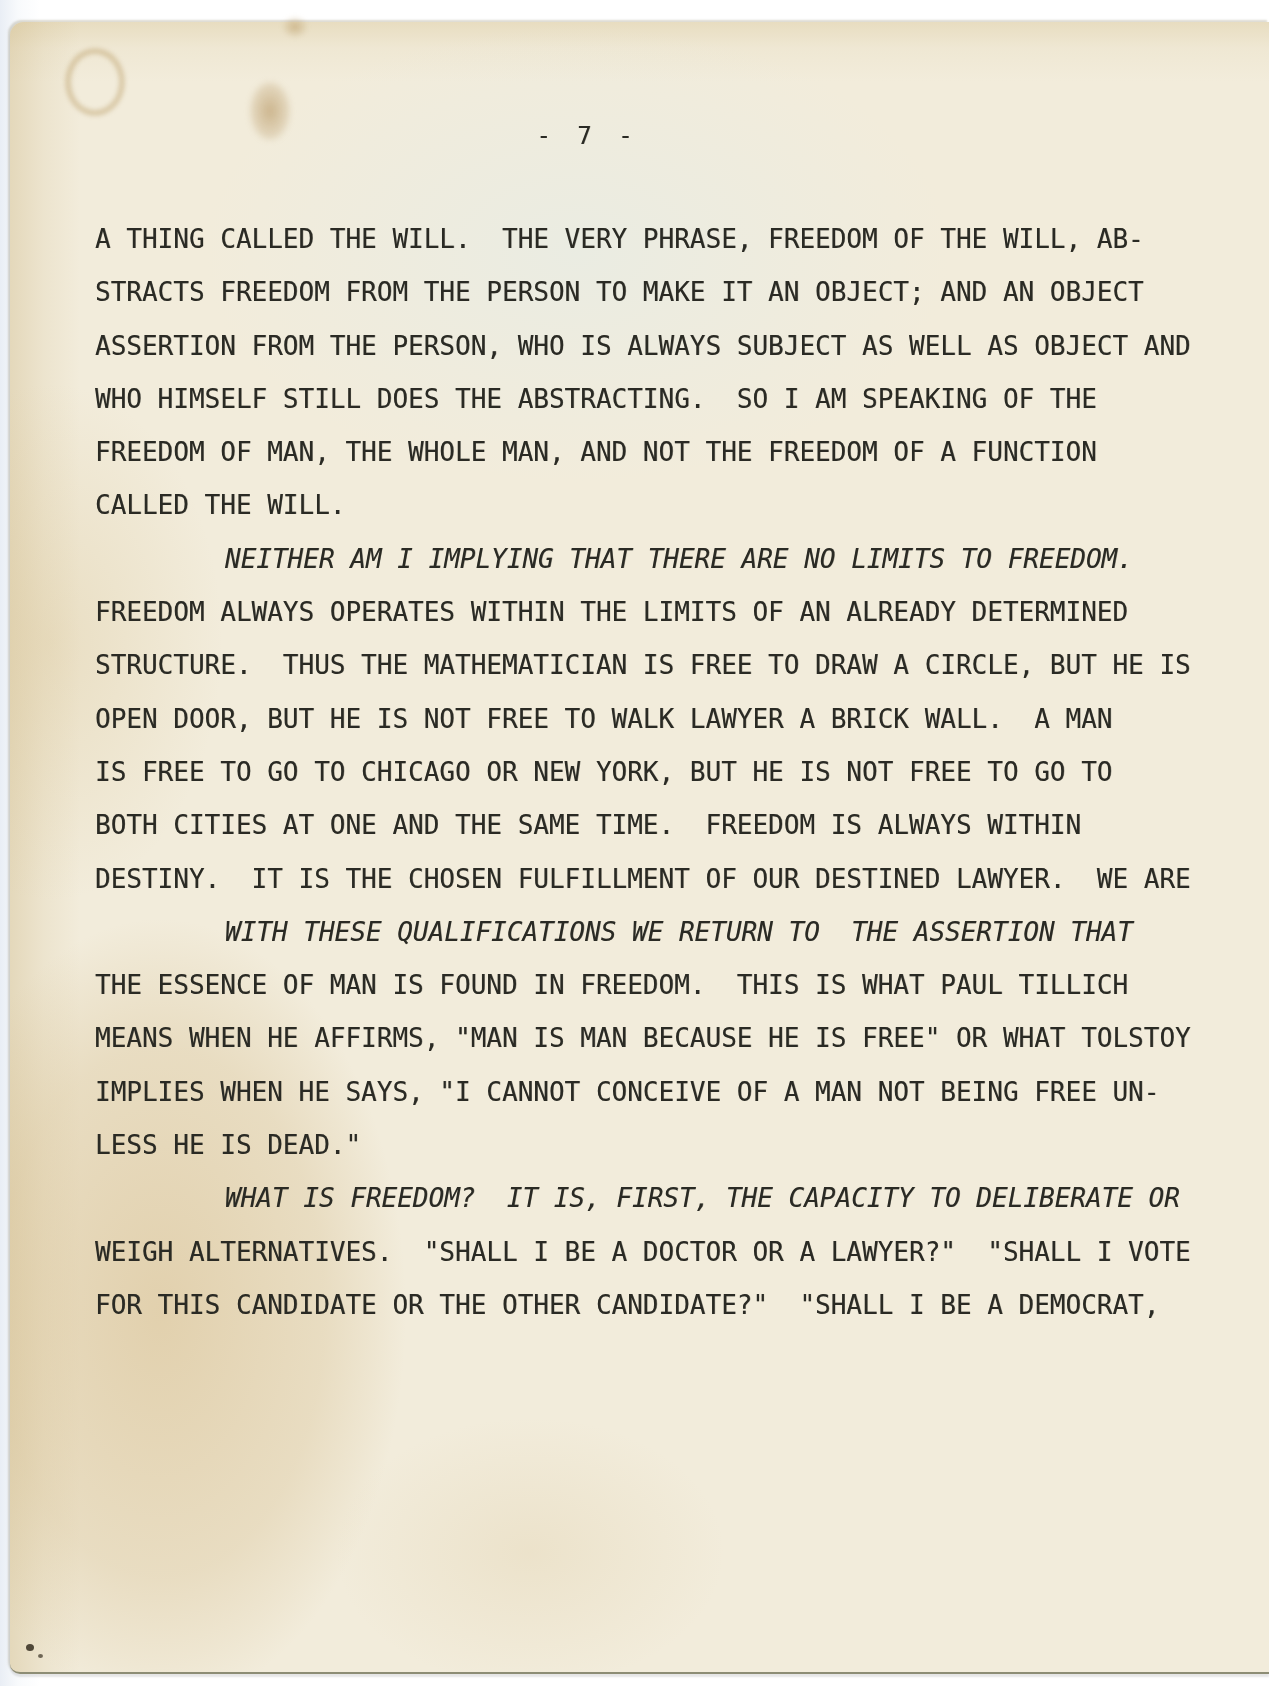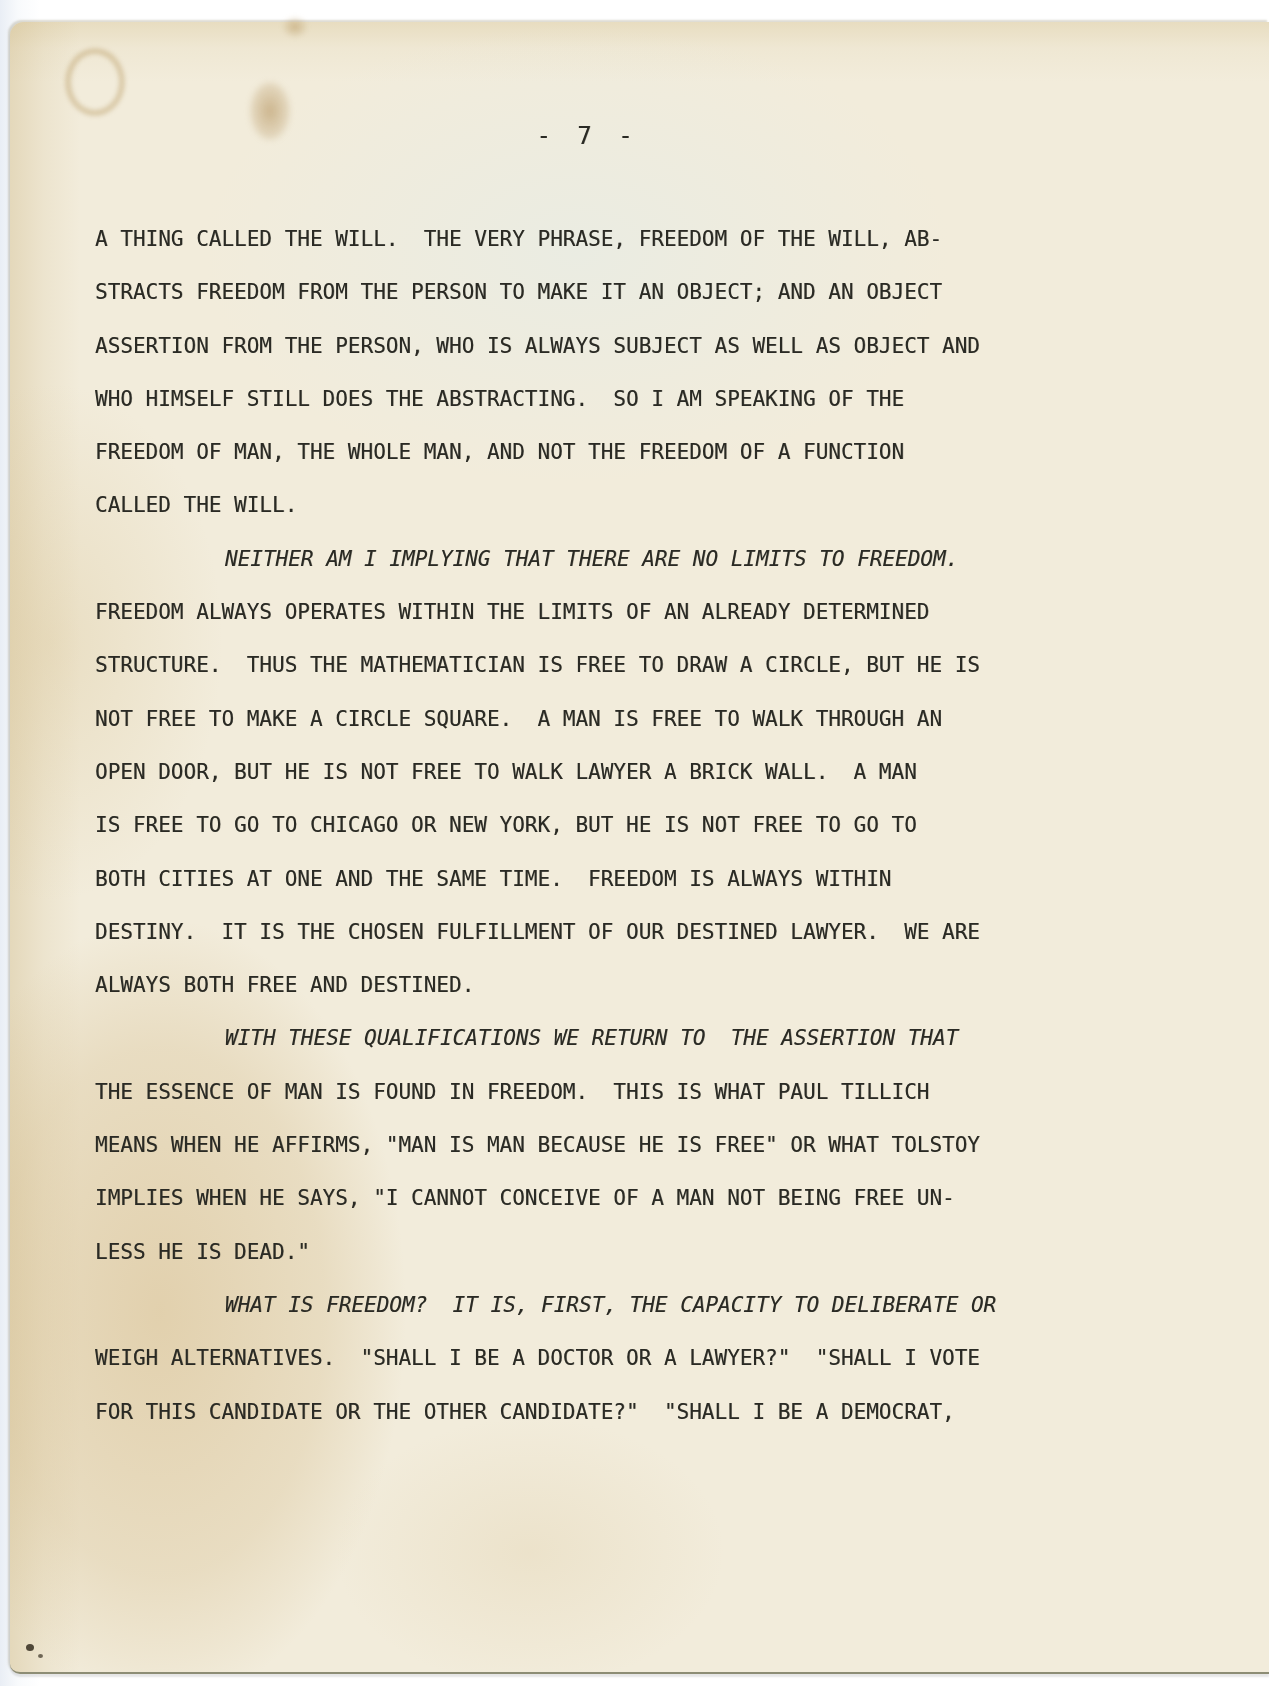--- a/index.html
+++ b/index.html
@@ -84,21 +84,21 @@
     color: var(--ink-color, #2a2a24);
     text-shadow: 0.4px 0.4px 0.5px rgba(40,40,34,0.45);
     white-space: pre;
   }
   .text-block {
     position: absolute;
     left: 85px;
     top: 191px;
     width: 1060px;
     color: var(--ink-color, #2a2a24);
-    font-size: 21px;
+    font-size: 26px;
     line-height: 53.3px;
     text-shadow: 0.4px 0.4px 0.5px rgba(40,40,34,0.45);
   }
   .line {
     white-space: pre;
     height: 53.3px;
   }
   .line.indent {
     padding-left: 130px;
     font-style: italic;
@@ -118,26 +118,24 @@
     <div class="text-block">
         <div class="line">A THING CALLED THE WILL.  THE VERY PHRASE, FREEDOM OF THE WILL, AB-</div>
         <div class="line">STRACTS FREEDOM FROM THE PERSON TO MAKE IT AN OBJECT; AND AN OBJECT</div>
         <div class="line">ASSERTION FROM THE PERSON, WHO IS ALWAYS SUBJECT AS WELL AS OBJECT AND</div>
         <div class="line">WHO HIMSELF STILL DOES THE ABSTRACTING.  SO I AM SPEAKING OF THE</div>
         <div class="line">FREEDOM OF MAN, THE WHOLE MAN, AND NOT THE FREEDOM OF A FUNCTION</div>
         <div class="line">CALLED THE WILL.</div>
         <div class="line indent">NEITHER AM I IMPLYING THAT THERE ARE NO LIMITS TO FREEDOM.</div>
         <div class="line">FREEDOM ALWAYS OPERATES WITHIN THE LIMITS OF AN ALREADY DETERMINED</div>
         <div class="line">STRUCTURE.  THUS THE MATHEMATICIAN IS FREE TO DRAW A CIRCLE, BUT HE IS</div>
-        <div class="line">NOT FREE TO MAKE A CIRCLE SQUARE.  A MAN IS FREE TO WALK THROUGH AN</div>
         <div class="line">OPEN DOOR, BUT HE IS NOT FREE TO WALK LAWYER A BRICK WALL.  A MAN</div>
         <div class="line">IS FREE TO GO TO CHICAGO OR NEW YORK, BUT HE IS NOT FREE TO GO TO</div>
         <div class="line">BOTH CITIES AT ONE AND THE SAME TIME.  FREEDOM IS ALWAYS WITHIN</div>
         <div class="line">DESTINY.  IT IS THE CHOSEN FULFILLMENT OF OUR DESTINED LAWYER.  WE ARE</div>
-        <div class="line">ALWAYS BOTH FREE AND DESTINED.</div>
         <div class="line indent">WITH THESE QUALIFICATIONS WE RETURN TO  THE ASSERTION THAT</div>
         <div class="line">THE ESSENCE OF MAN IS FOUND IN FREEDOM.  THIS IS WHAT PAUL TILLICH</div>
         <div class="line">MEANS WHEN HE AFFIRMS, "MAN IS MAN BECAUSE HE IS FREE" OR WHAT TOLSTOY</div>
         <div class="line">IMPLIES WHEN HE SAYS, "I CANNOT CONCEIVE OF A MAN NOT BEING FREE UN-</div>
         <div class="line">LESS HE IS DEAD."</div>
         <div class="line indent">WHAT IS FREEDOM?  IT IS, FIRST, THE CAPACITY TO DELIBERATE OR</div>
         <div class="line">WEIGH ALTERNATIVES.  "SHALL I BE A DOCTOR OR A LAWYER?"  "SHALL I VOTE</div>
         <div class="line">FOR THIS CANDIDATE OR THE OTHER CANDIDATE?"  "SHALL I BE A DEMOCRAT,</div>
       </div>
   </div>

